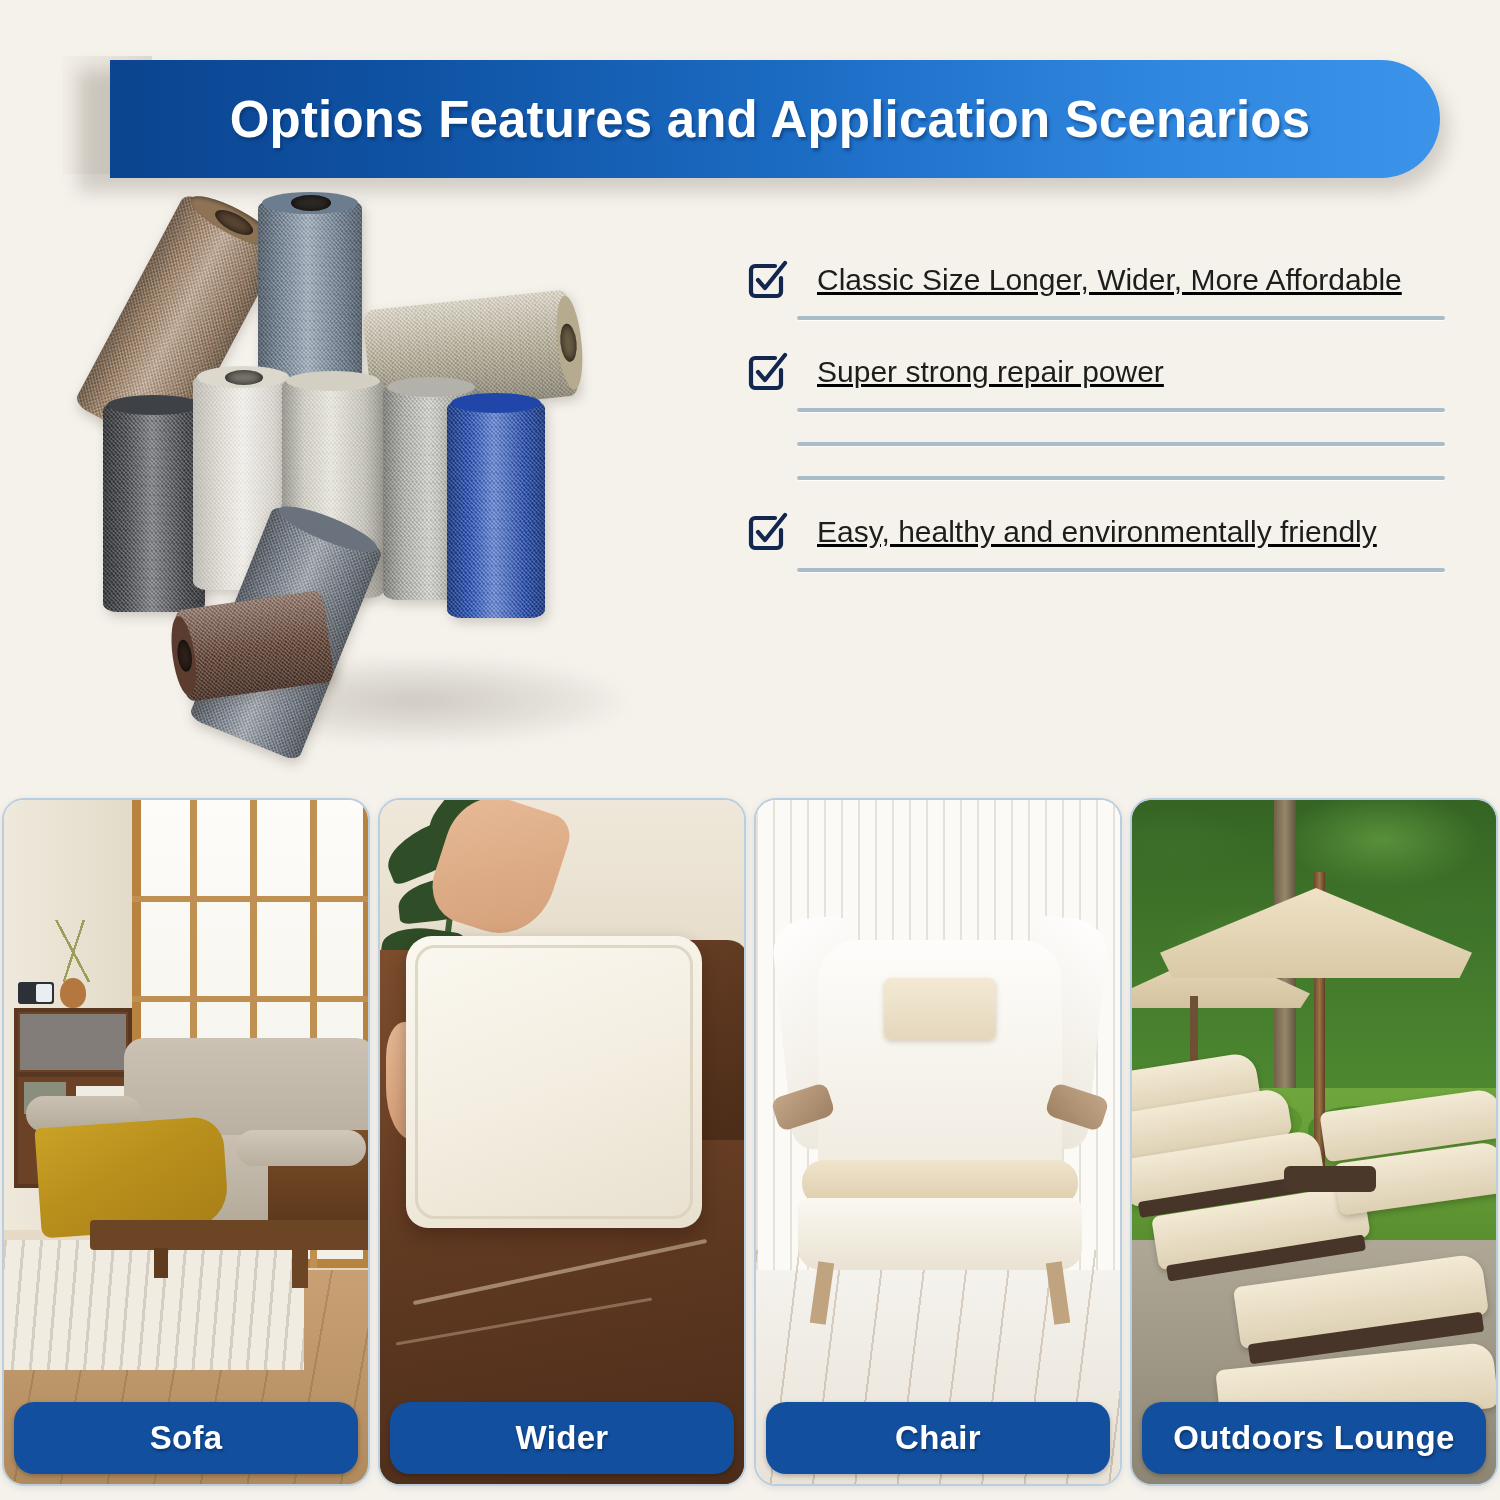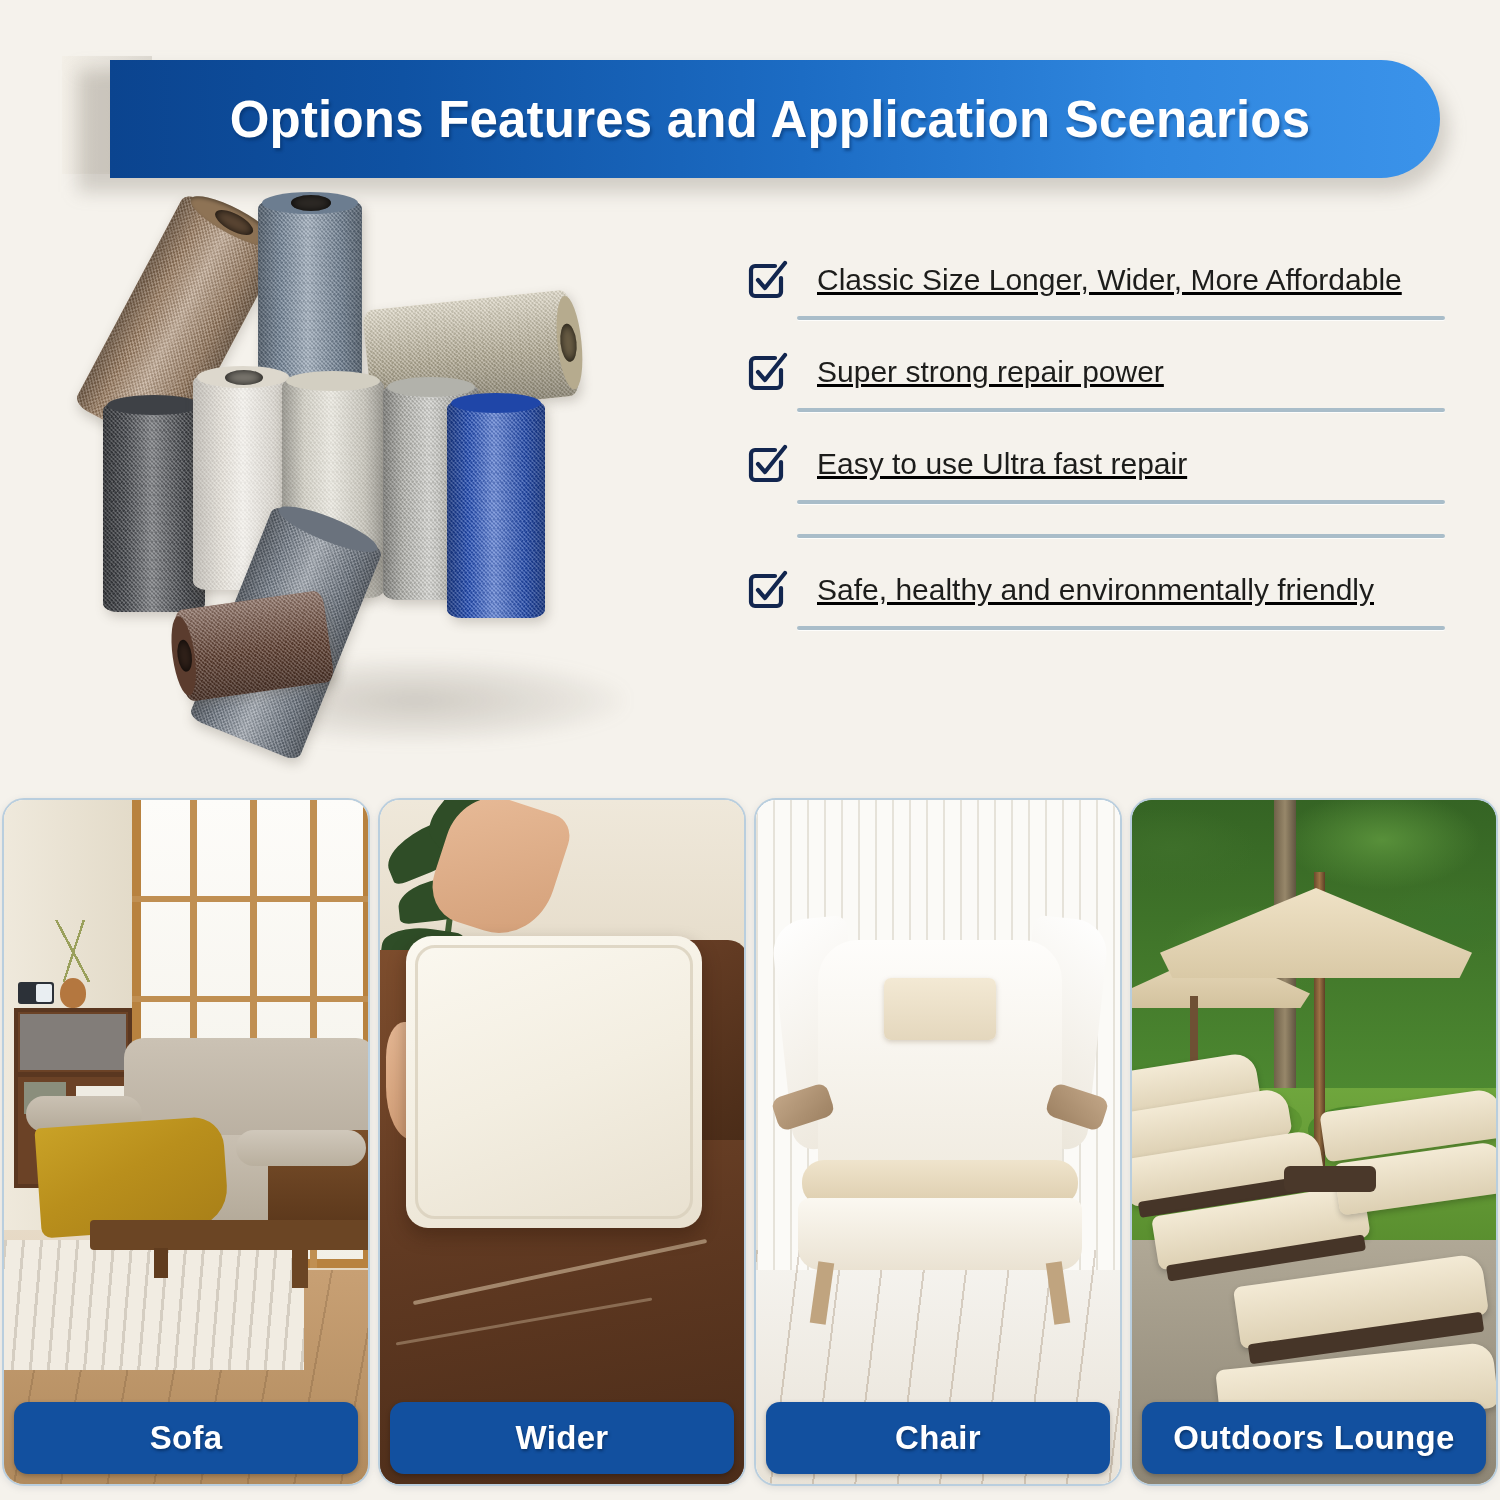--- a/index.html
+++ b/index.html
@@ -139,21 +139,21 @@
     background:#ffffff;
     overflow:hidden;
     box-shadow:0 2px 7px rgba(120,130,140,0.18);
   }
   .scene-photo { position:absolute; left:0; top:0; right:0; bottom:0; overflow:hidden; }
   .scene-label {
     position:absolute;
     left:10px; right:10px; bottom:10px;
     height:72px;
     background:#12509f;
-    border-radius:14px;
+    border-radius:20px;
     display:flex;
     align-items:center;
     justify-content:center;
     box-shadow:0 2px 5px rgba(0,0,0,0.25);
     z-index:6;
   }
   .scene-label span {
     color:#ffffff;
     font-size:33px;
     font-weight:bold;
@@ -366,45 +366,36 @@
           <path d="M36 20 V34 a4 4 0 0 1 -4 4 H10 a4 4 0 0 1 -4 -4 V12 a4 4 0 0 1 4 -4 H30"></path>
           <path d="M13 22 l7 8 L40 5"></path>
         </svg>
       </span>
       <span class="feature-text">Super strong repair power</span>
     </div>
     <div class="feature-rule"></div>
   </div>
 
   <div class="feature-row">
-    <div class="feature-line">
-      <span class="check-icon">
-        <svg viewBox="0 0 44 44" width="44" height="44" fill="none" stroke="#12264f" stroke-width="4.2" stroke-linecap="round" stroke-linejoin="round">
-          <path d="M36 20 V34 a4 4 0 0 1 -4 4 H10 a4 4 0 0 1 -4 -4 V12 a4 4 0 0 1 4 -4 H30"></path>
-          <path d="M13 22 l7 8 L40 5"></path>
-        </svg>
-      </span>
-      <span class="feature-text">Easy to use Ultra fast repair</span>
-    </div>
     <div class="feature-rule"></div>
   </div>
 
   <div class="feature-row">
     <div class="feature-rule"></div>
   </div>
 
   <div class="feature-row">
     <div class="feature-line">
       <span class="check-icon">
         <svg viewBox="0 0 44 44" width="44" height="44" fill="none" stroke="#12264f" stroke-width="4.2" stroke-linecap="round" stroke-linejoin="round">
           <path d="M36 20 V34 a4 4 0 0 1 -4 4 H10 a4 4 0 0 1 -4 -4 V12 a4 4 0 0 1 4 -4 H30"></path>
           <path d="M13 22 l7 8 L40 5"></path>
         </svg>
       </span>
-      <span class="feature-text">Safe, healthy and environmentally friendly</span>
+      <span class="feature-text">Easy, healthy and environmentally friendly</span>
     </div>
     <div class="feature-rule"></div>
   </div>
 
 </div>
 
 <div class="scenes">
 
   <div class="scene-card">
     <div class="scene-photo s1">

